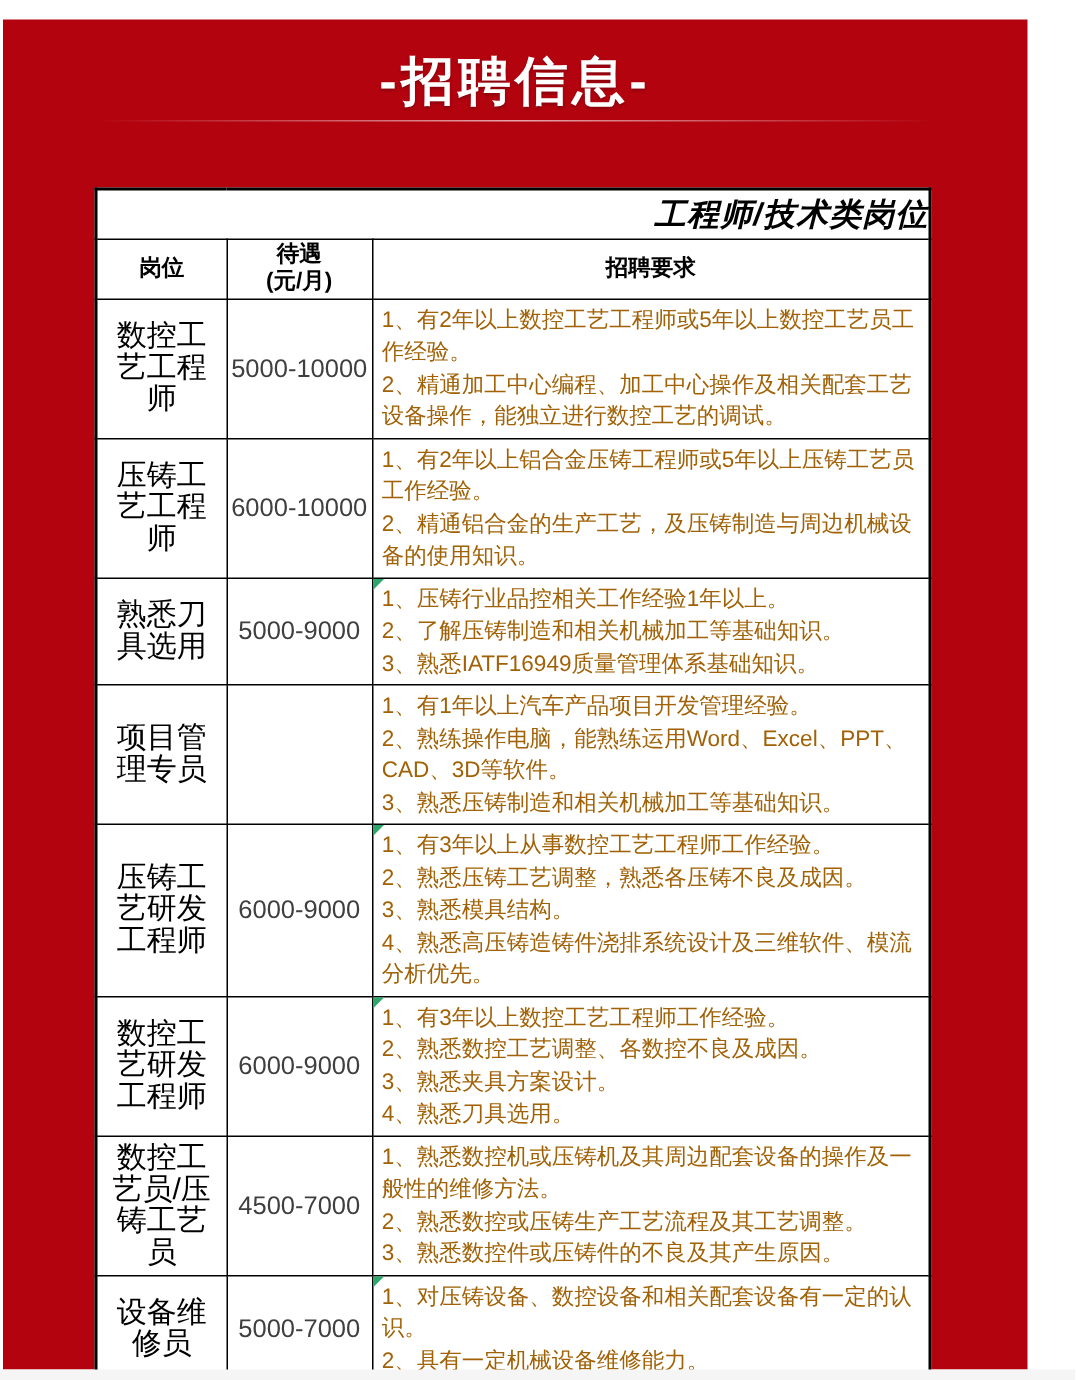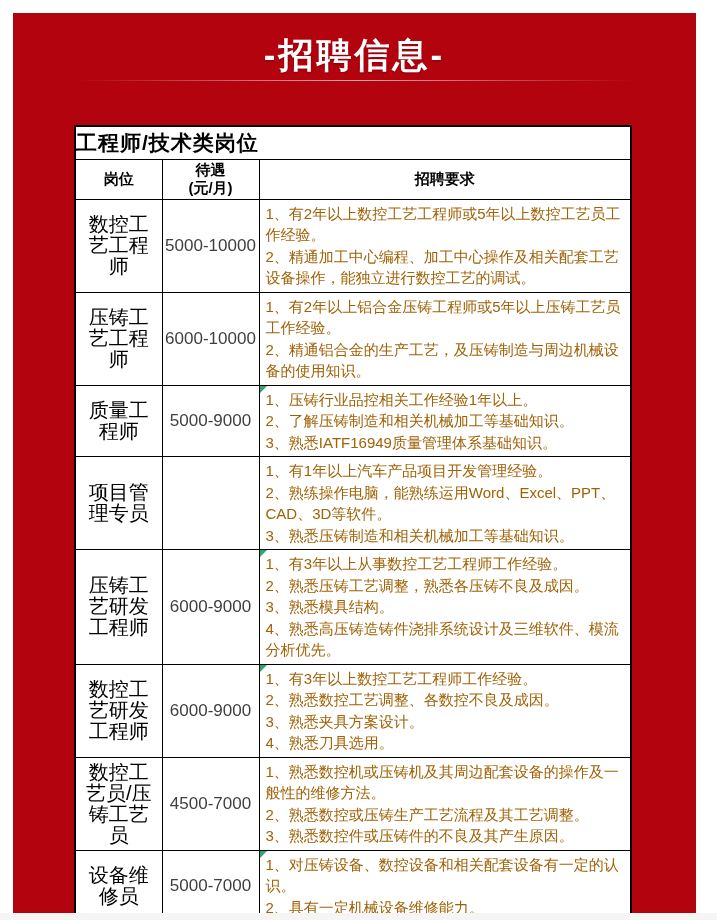--- a/index.html
+++ b/index.html
@@ -6,21 +6,21 @@
   html, body {
     width: 717px; height: 920px;
     background: #ffffff;
     font-family: "Liberation Sans", "DejaVu Sans", sans-serif;
     overflow: hidden;
   }
   .page { position: relative; width: 717px; height: 920px; background: #ffffff; }
 
   .poster-panel {
     position: absolute;
-    left: 13px; top: 13px;
+    left: 2px; top: 13px;
     width: 683px; height: 900px;
     background: #B2030F;
   }
 
   
   .poster-header { position: relative; text-align: center; padding-top: 22px; }
   .poster-title {
     color: #ffffff;
     font-size: 35px;
     font-weight: bold;
@@ -51,25 +51,26 @@
     table-layout: fixed;
     background: #ffffff;
     border: 2px solid #000000;
   }
   .jobs-table td, .jobs-table th {
     border: 1px solid #000000;
     vertical-align: middle;
   }
   .table-title-cell {
     height: 33px;
-    text-align: left;
+    text-align: right;
     font-size: 21px;
     font-weight: bold;
     color: #000000;
     letter-spacing: 1px;
+    font-style: italic;
   }
   .col-head {
     height: 40px;
     text-align: center;
     font-size: 15px;
     font-weight: bold;
     color: #000000;
     white-space: pre-line;
     line-height: 18px;
   }
@@ -144,21 +145,21 @@
           <td class="requirements-cell">1、有2年以上数控工艺工程师或5年以上数控工艺员工作经验。
 2、精通加工中心编程、加工中心操作及相关配套工艺设备操作，能独立进行数控工艺的调试。</td>
         </tr>
         <tr>
           <td class="position-cell">压铸工艺工程师</td>
           <td class="salary-cell">6000-10000</td>
           <td class="requirements-cell">1、有2年以上铝合金压铸工程师或5年以上压铸工艺员工作经验。
 2、精通铝合金的生产工艺，及压铸制造与周边机械设备的使用知识。</td>
         </tr>
         <tr>
-          <td class="position-cell">质量工程师</td>
+          <td class="position-cell">熟悉刀具选用</td>
           <td class="salary-cell">5000-9000</td>
           <td class="requirements-cell flag">1、压铸行业品控相关工作经验1年以上。
 2、了解压铸制造和相关机械加工等基础知识。
 3、熟悉IATF16949质量管理体系基础知识。</td>
         </tr>
         <tr>
           <td class="position-cell">项目管理专员</td>
           <td class="salary-cell"></td>
           <td class="requirements-cell">1、有1年以上汽车产品项目开发管理经验。
 2、熟练操作电脑，能熟练运用Word、Excel、PPT、CAD、3D等软件。

